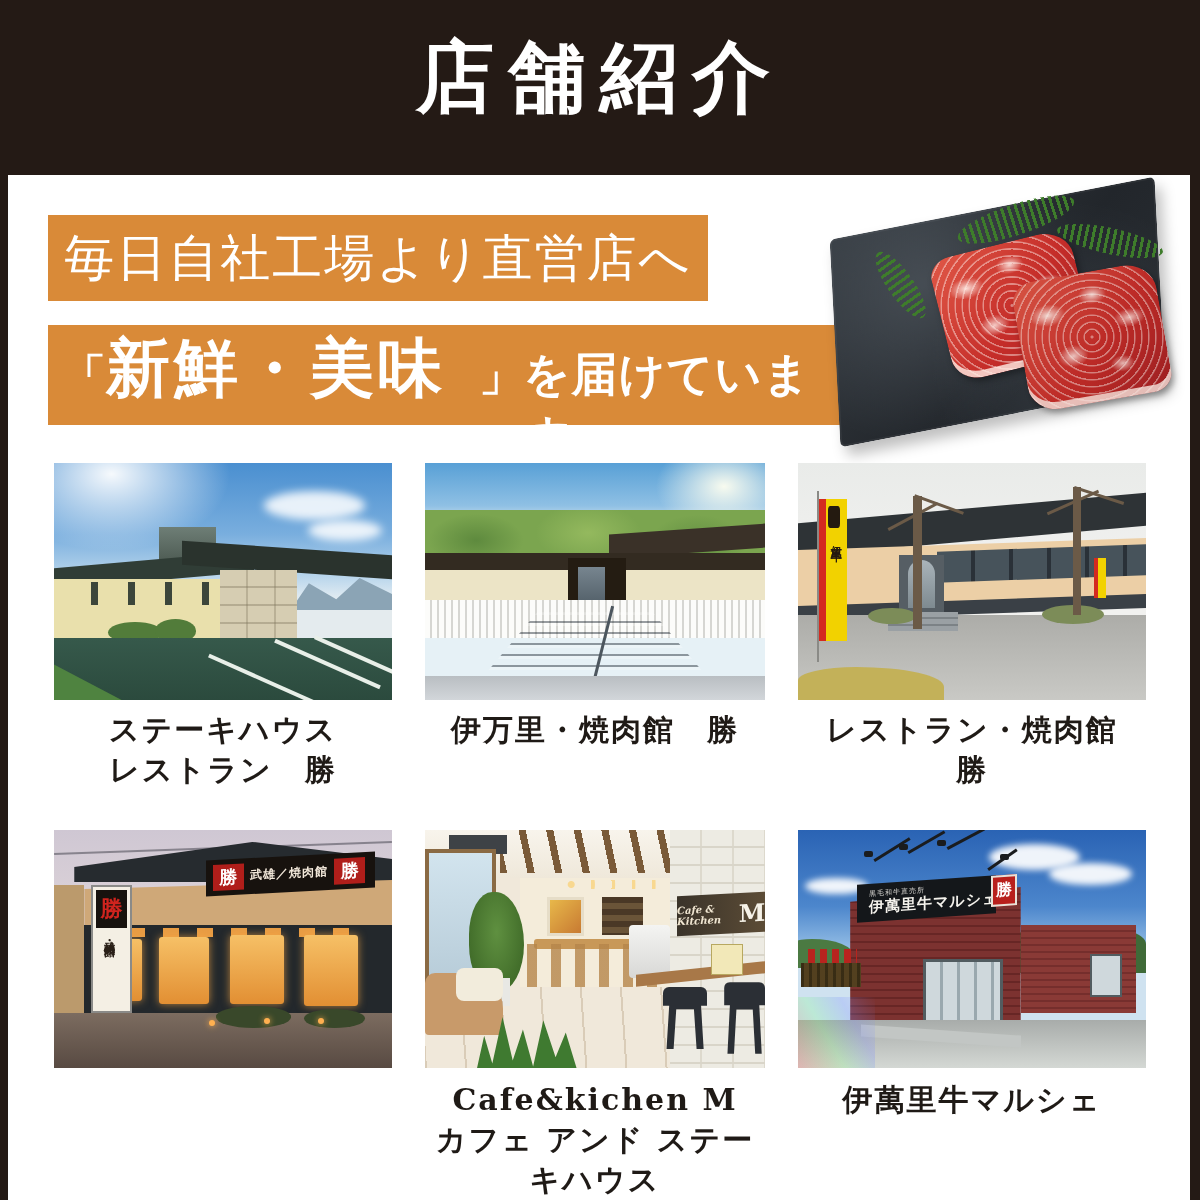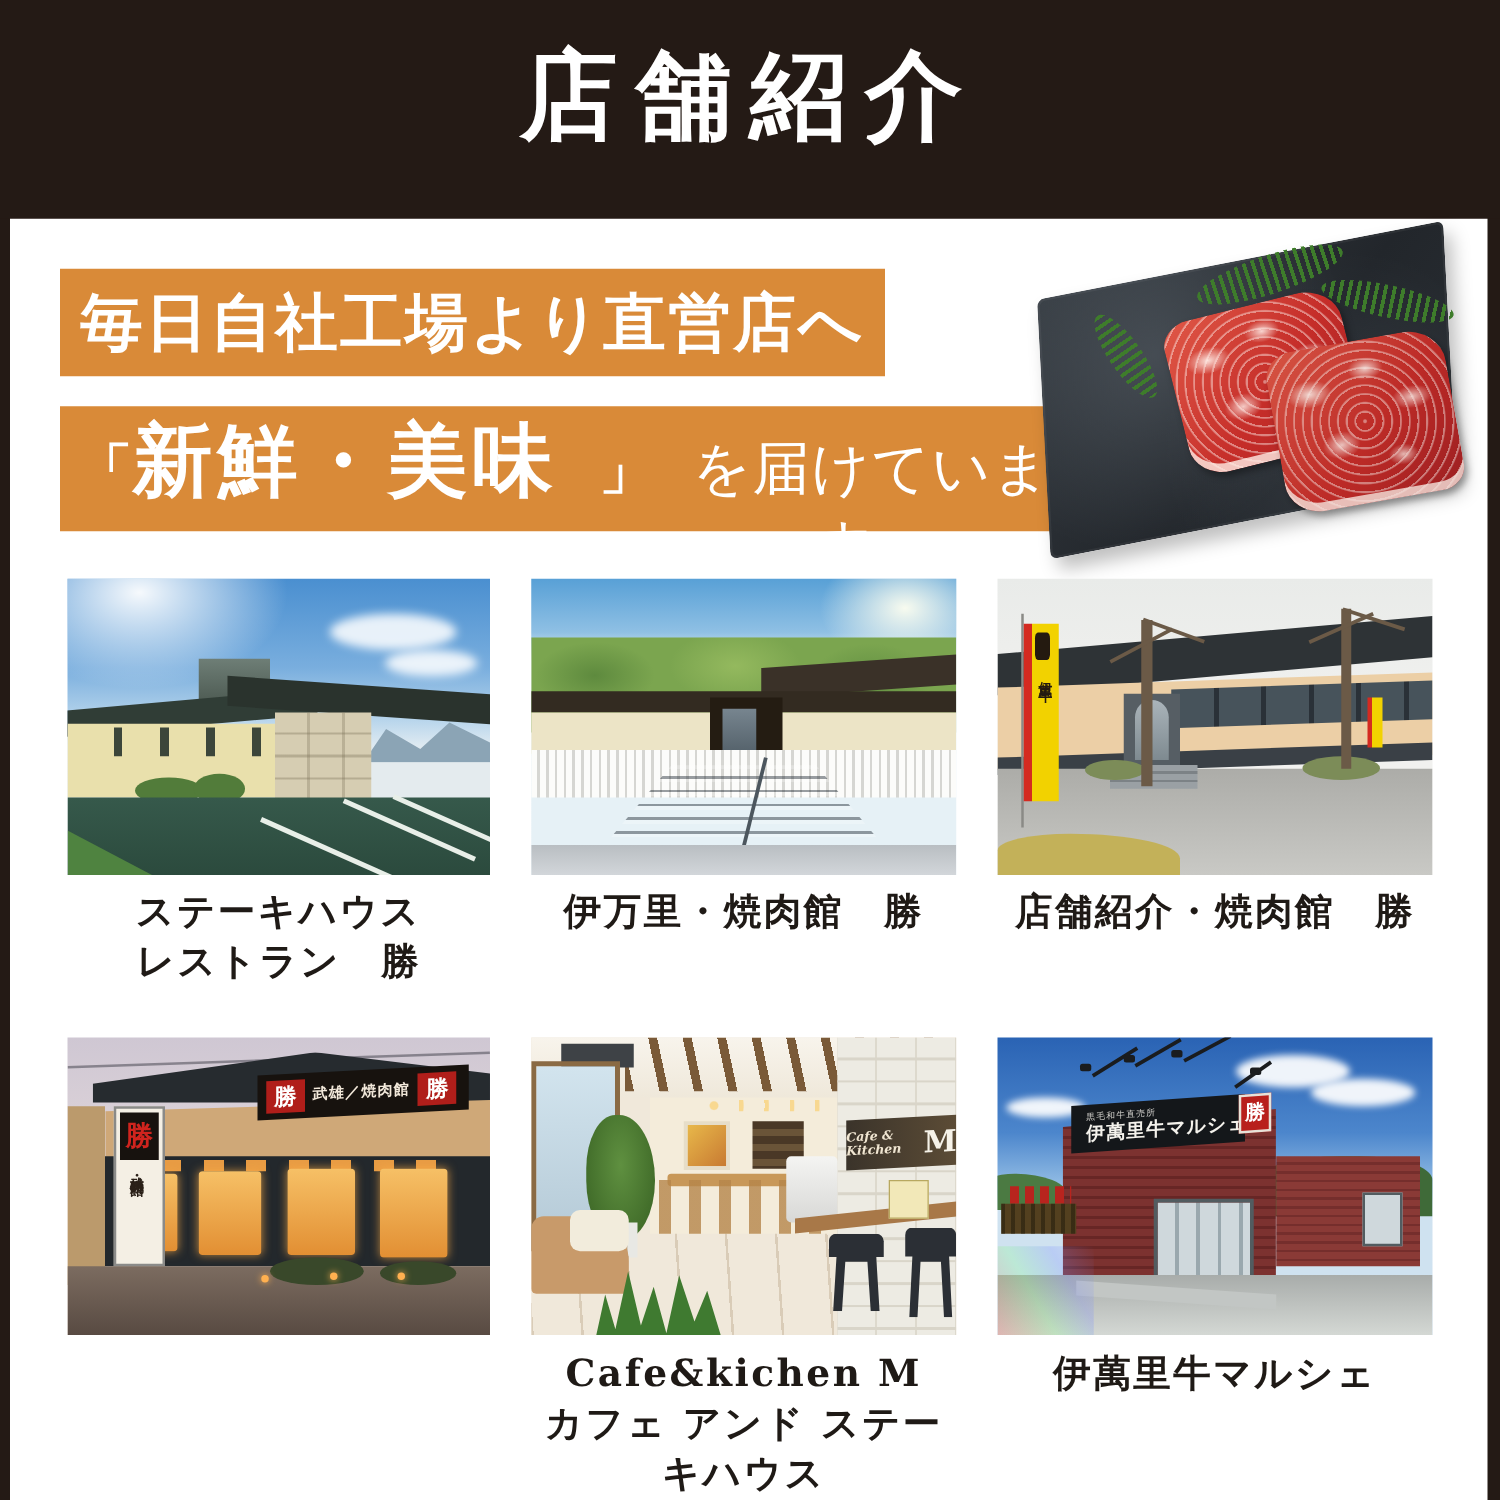--- a/index.html
+++ b/index.html
@@ -16,25 +16,25 @@
     width:100%;top:30px;text-align:center;color:#ffffff;
     font-size:78px;font-weight:700;letter-spacing:14px;line-height:1.2;
   }
 
   
   .panel{left:8px;top:175px;width:1182px;height:1025px;background:#ffffff;}
 
   
   .banner{background:#d98a38;color:#ffffff;display:flex;align-items:center;}
   .banner1{left:40px;top:40px;width:660px;height:86px;justify-content:center;}
-  .banner1 span{font-size:50px;font-weight:700;letter-spacing:2px;}
+  .banner1 span{font-size:50px;font-weight:400;letter-spacing:2px;}
   .banner2{left:40px;top:150px;width:824px;height:100px;padding-left:14px;box-sizing:border-box;align-items:baseline;}
   .banner2 .b-open,.banner2 .b-close{font-size:44px;font-weight:700;}
   .banner2 .b-em{font-size:64px;font-weight:800;letter-spacing:4px;}
-  .banner2 .b-rest{font-size:46px;font-weight:400;letter-spacing:1px;text-align:center;}
+  .banner2 .b-rest{font-size:46px;font-weight:700;letter-spacing:1px;}
 
   
   .hero{left:810px;top:15px;width:360px;height:240px;}
   .slate{
     left:4%;top:8%;width:92%;height:86%;border-radius:6px;
     transform:rotate(-11deg) skewX(-8deg);
     background:
       radial-gradient(circle at 28% 30%, rgba(120,130,140,.35), transparent 55%),
       radial-gradient(circle at 70% 70%, rgba(90,100,110,.25), transparent 50%),
       linear-gradient(135deg,#343a40,#22262b 55%,#2a2f34);
@@ -412,21 +412,21 @@
   </div>
 
   <div class="abs cap capr1 c1">
     <div>ステーキハウス</div>
     <div>レストラン　勝</div>
   </div>
   <div class="abs cap capr1 c2">
     <div>伊万里・焼肉館　勝</div>
   </div>
   <div class="abs cap capr1 c3">
-    <div>店舗紹介・焼肉館　勝</div>
+    <div>レストラン・焼肉館　勝</div>
   </div>
   <div class="abs cap capr2 c2">
     <div>Cafe&amp;kichen M</div>
     <div>カフェ アンド ステーキハウス</div>
   </div>
   <div class="abs cap capr2 c3">
     <div>伊萬里牛マルシェ</div>
   </div>
 
 </div>

